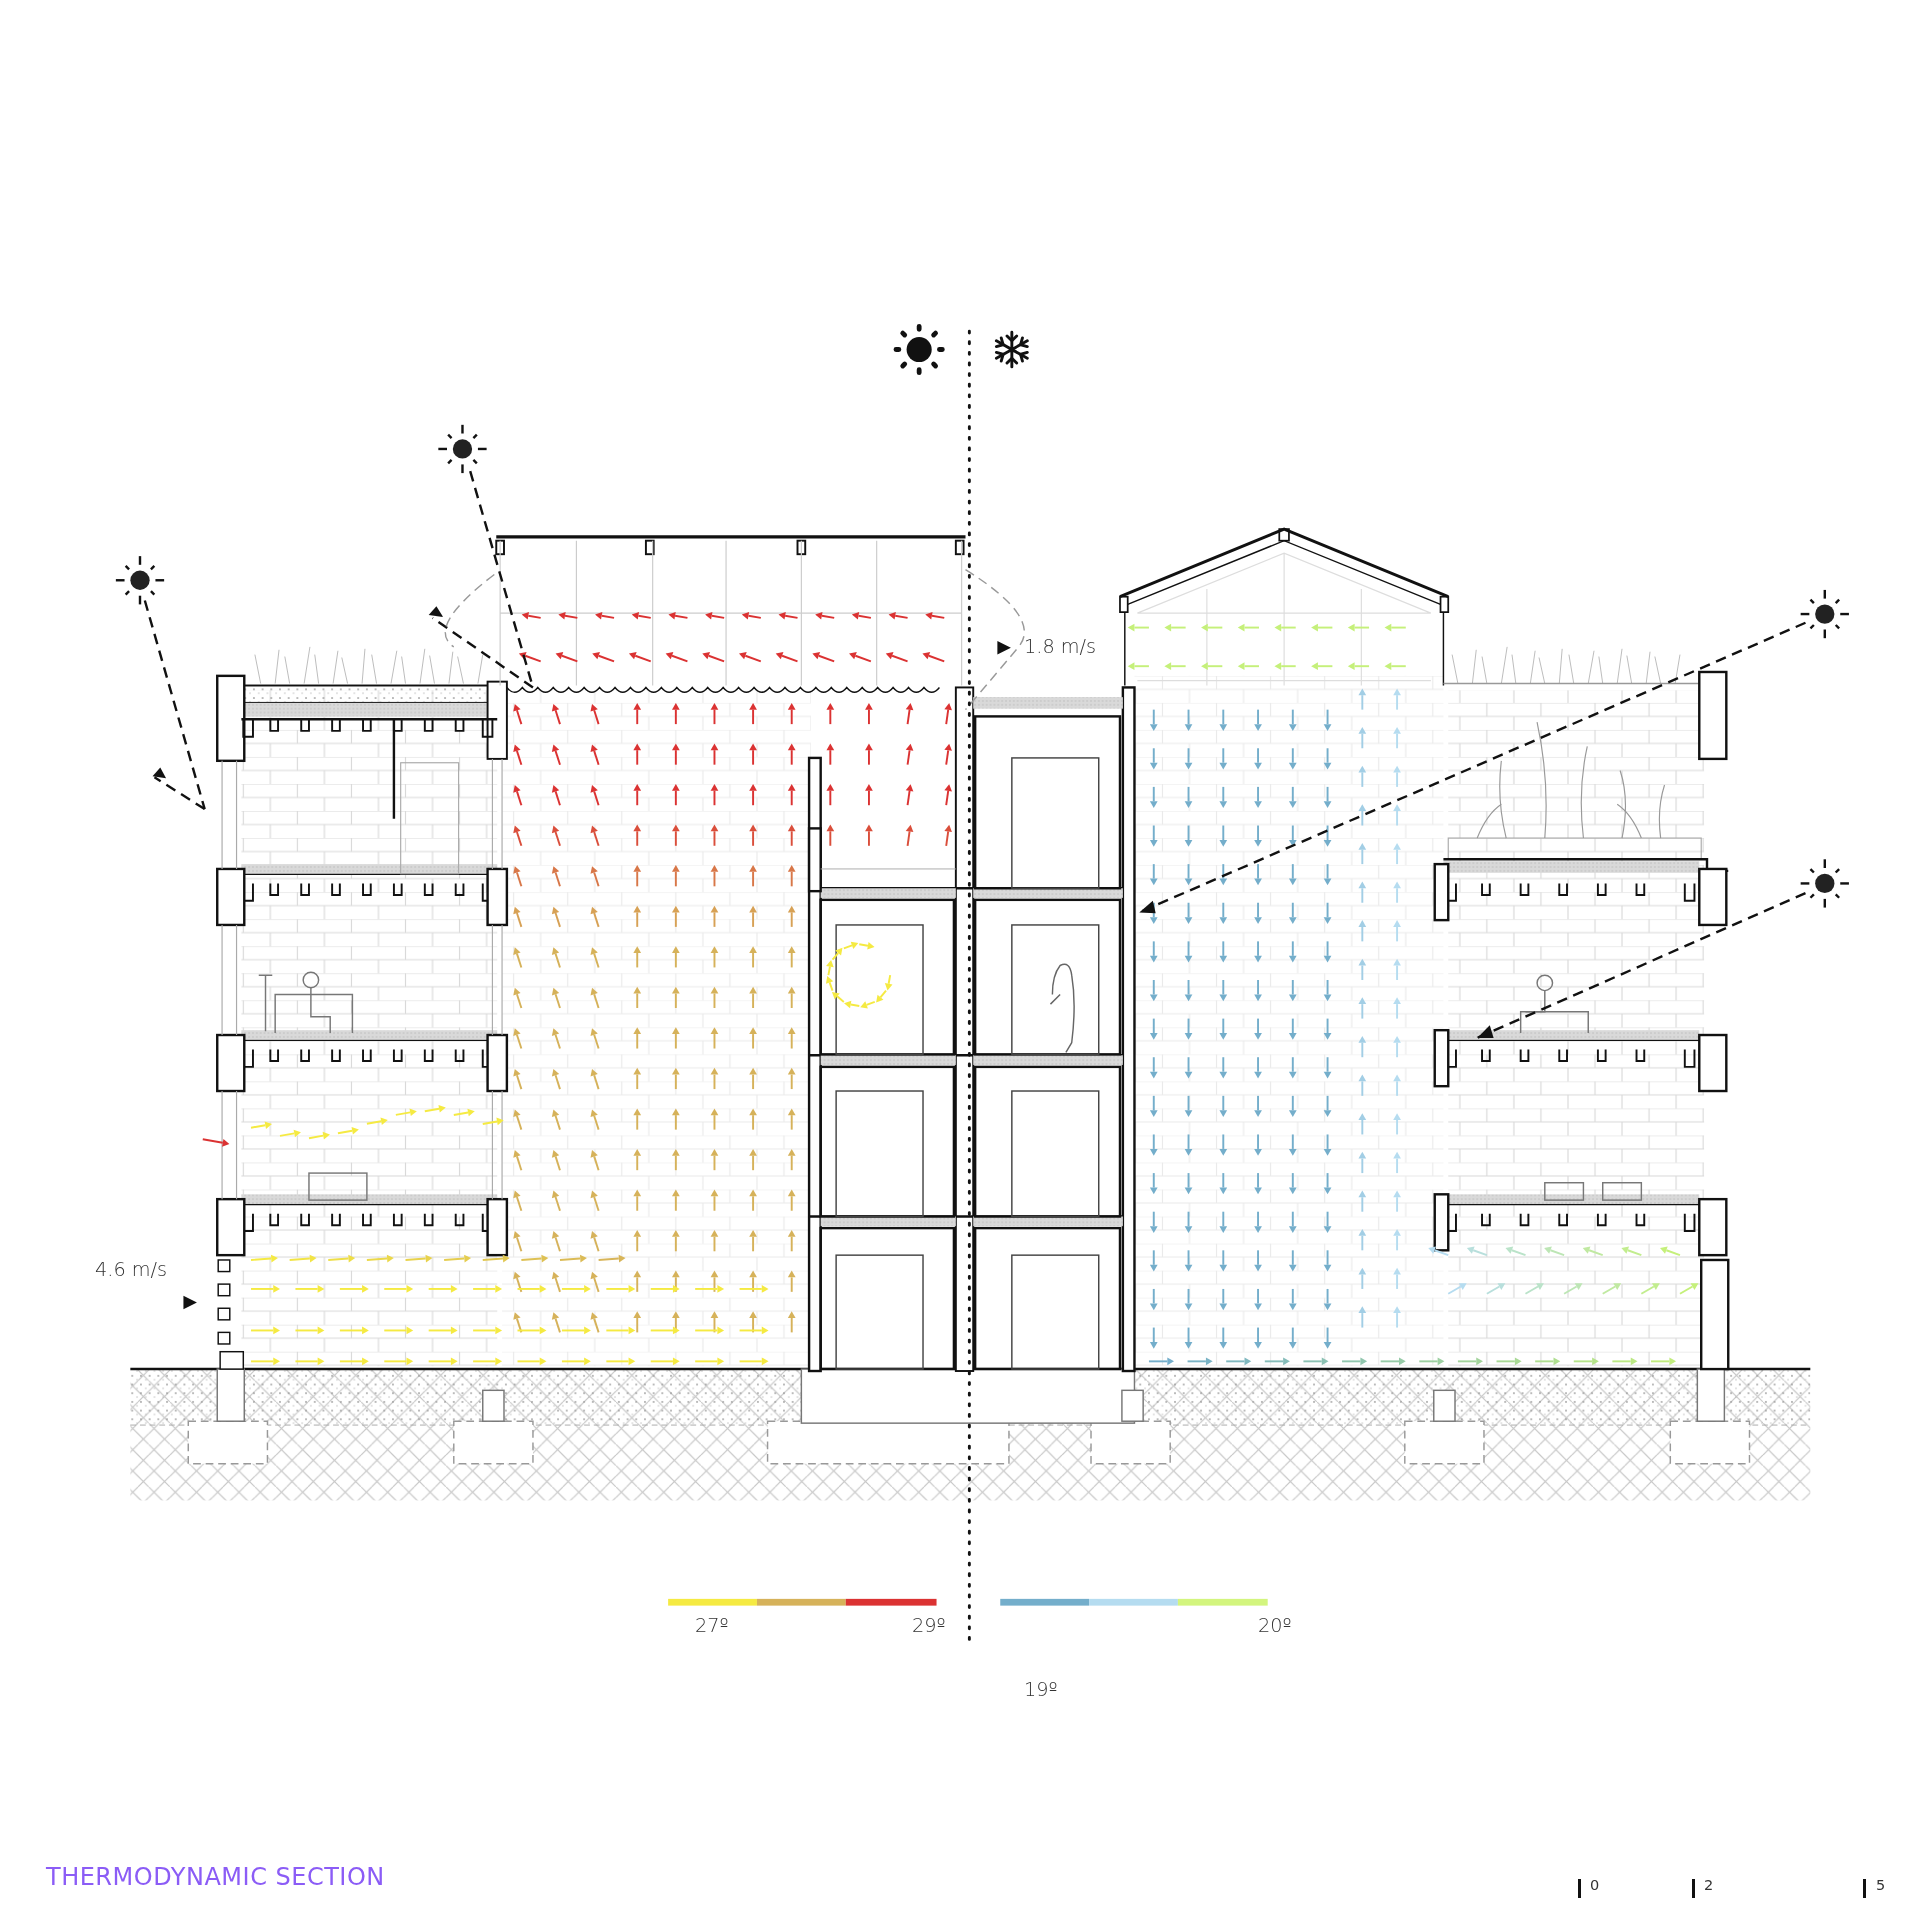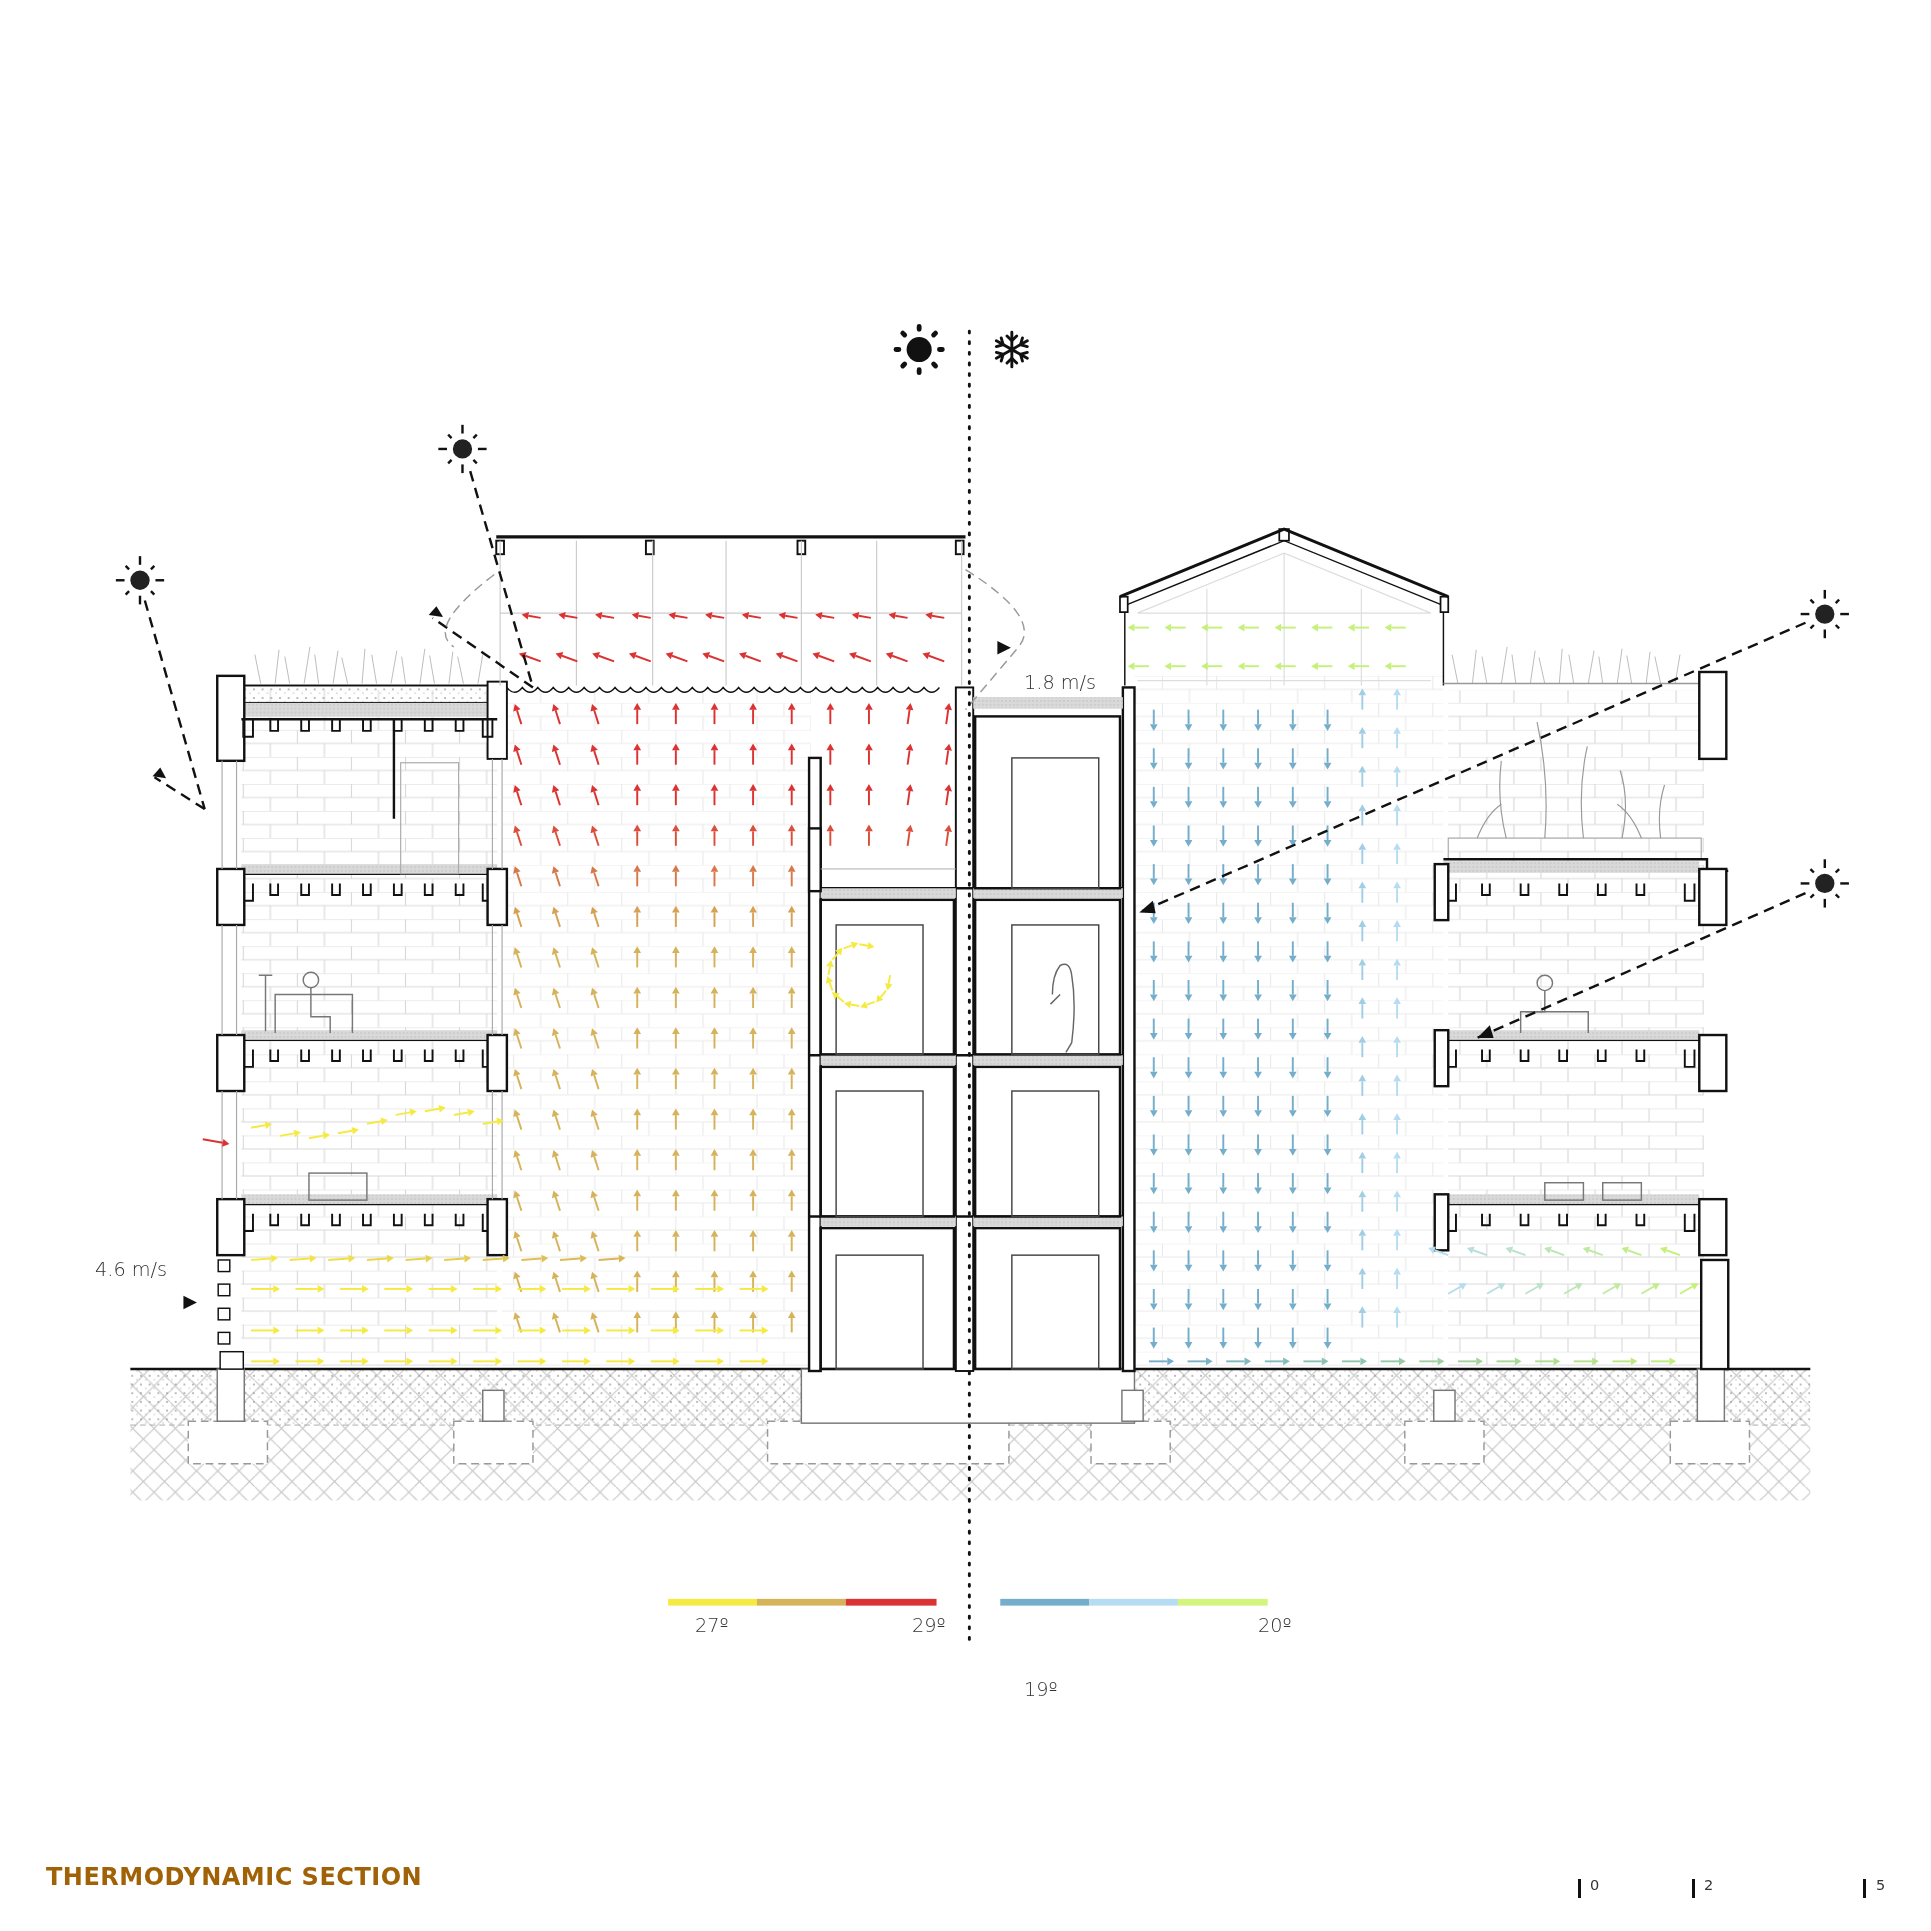--- a/index.html
+++ b/index.html
@@ -1,19 +1,19 @@
 <!DOCTYPE html>
 <html><head>
 <meta charset="utf-8">
 <style>
   html,body{margin:0;padding:0;background:#fff;}
   body{width:1931px;height:1931px;position:relative;overflow:hidden;font-family:"DejaVu Sans",sans-serif;}
   #stage{position:absolute;left:0;top:0;width:1931px;height:1931px;}
   .lbl{position:absolute;font-family:"DejaVu Sans",sans-serif;color:#333;font-weight:300;}
-  .title{position:absolute;left:46px;top:1863px;font-family:"DejaVu Sans",sans-serif;font-weight:bold;font-size:24px;letter-spacing:0.5px;color:#a16207;}
+  .title{position:absolute;left:46px;top:1863px;font-family:"DejaVu Sans",sans-serif;font-weight:normal;font-size:24px;letter-spacing:0.5px;color:#8b5cf6;}
   .speed{font-size:19.3px;color:#333;}
   .legend-text{font-size:19.3px;color:#333;margin-left:24px;}
   .scale-tick{position:absolute;top:1879px;width:2.9px;height:19.3px;background:#111;}
   .scale-num{position:absolute;top:1877px;font-size:14.5px;color:#333;}
 </style>
 </head>
 <body>
 
 <svg id="stage" viewBox="0 0 2000 2000" xmlns="http://www.w3.org/2000/svg">
   <defs>
@@ -1154,21 +1154,21 @@
   <g>
     <rect id="lw0" x="692" y="1656" width="92" height="7" fill="#f5ea42"></rect>
     <rect id="lw1" x="784" y="1656" width="92" height="7" fill="#d6b25a"></rect>
     <rect id="lw2" x="876" y="1656" width="94" height="7" fill="#db3232"></rect>
     <rect id="lc0" x="1036" y="1656" width="92" height="7" fill="#74aecb"></rect>
     <rect id="lc1" x="1128" y="1656" width="92" height="7" fill="#b5dcf0"></rect>
     <rect id="lc2" x="1220" y="1656" width="93" height="7" fill="#d3f57e"></rect>
   </g>
 </svg>
 
-<div class="lbl speed" style="left:1024px;top:635px;margin-top:36px;">1.8 m/s</div>
+<div class="lbl speed" style="left:1024px;top:635px;">1.8 m/s</div>
 <div class="lbl speed" style="left:95px;top:1258px;">4.6 m/s</div>
 
 <div class="lbl legend-text" style="left:671px;top:1614px;">27º</div>
 <div class="lbl legend-text" style="left:888px;top:1614px;">29º</div>
 <div class="lbl legend-text" style="left:1000px;top:1678px;">19º</div>
 <div class="lbl legend-text" style="left:1234px;top:1614px;">20º</div>
 
 <div class="title">THERMODYNAMIC SECTION</div>
 
 <div>

